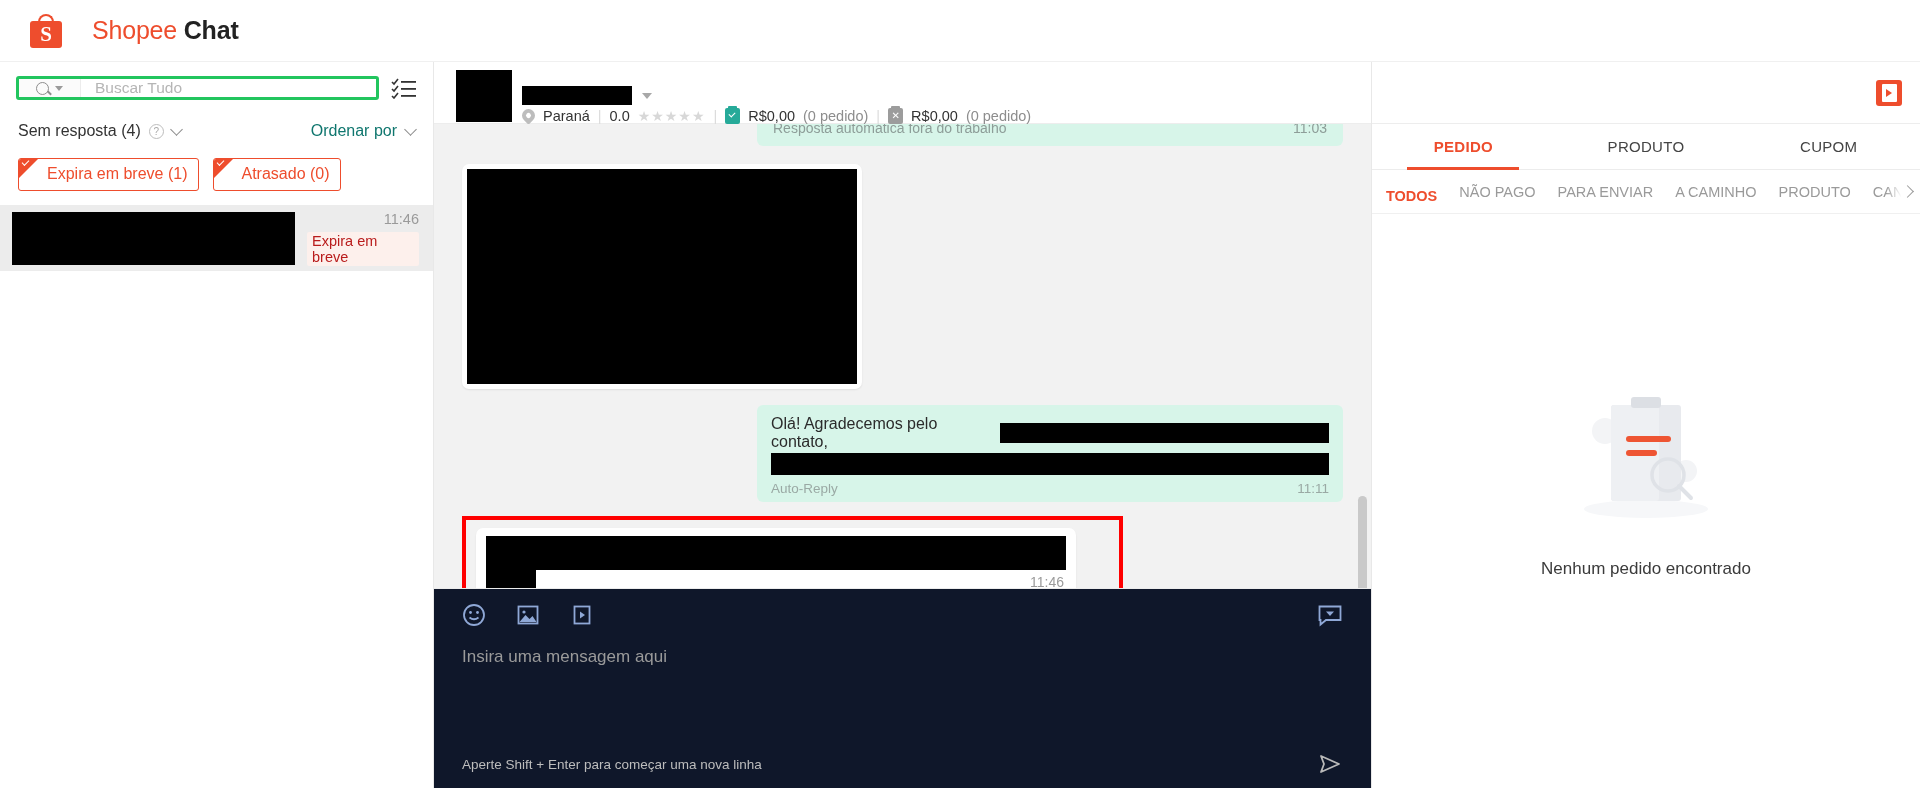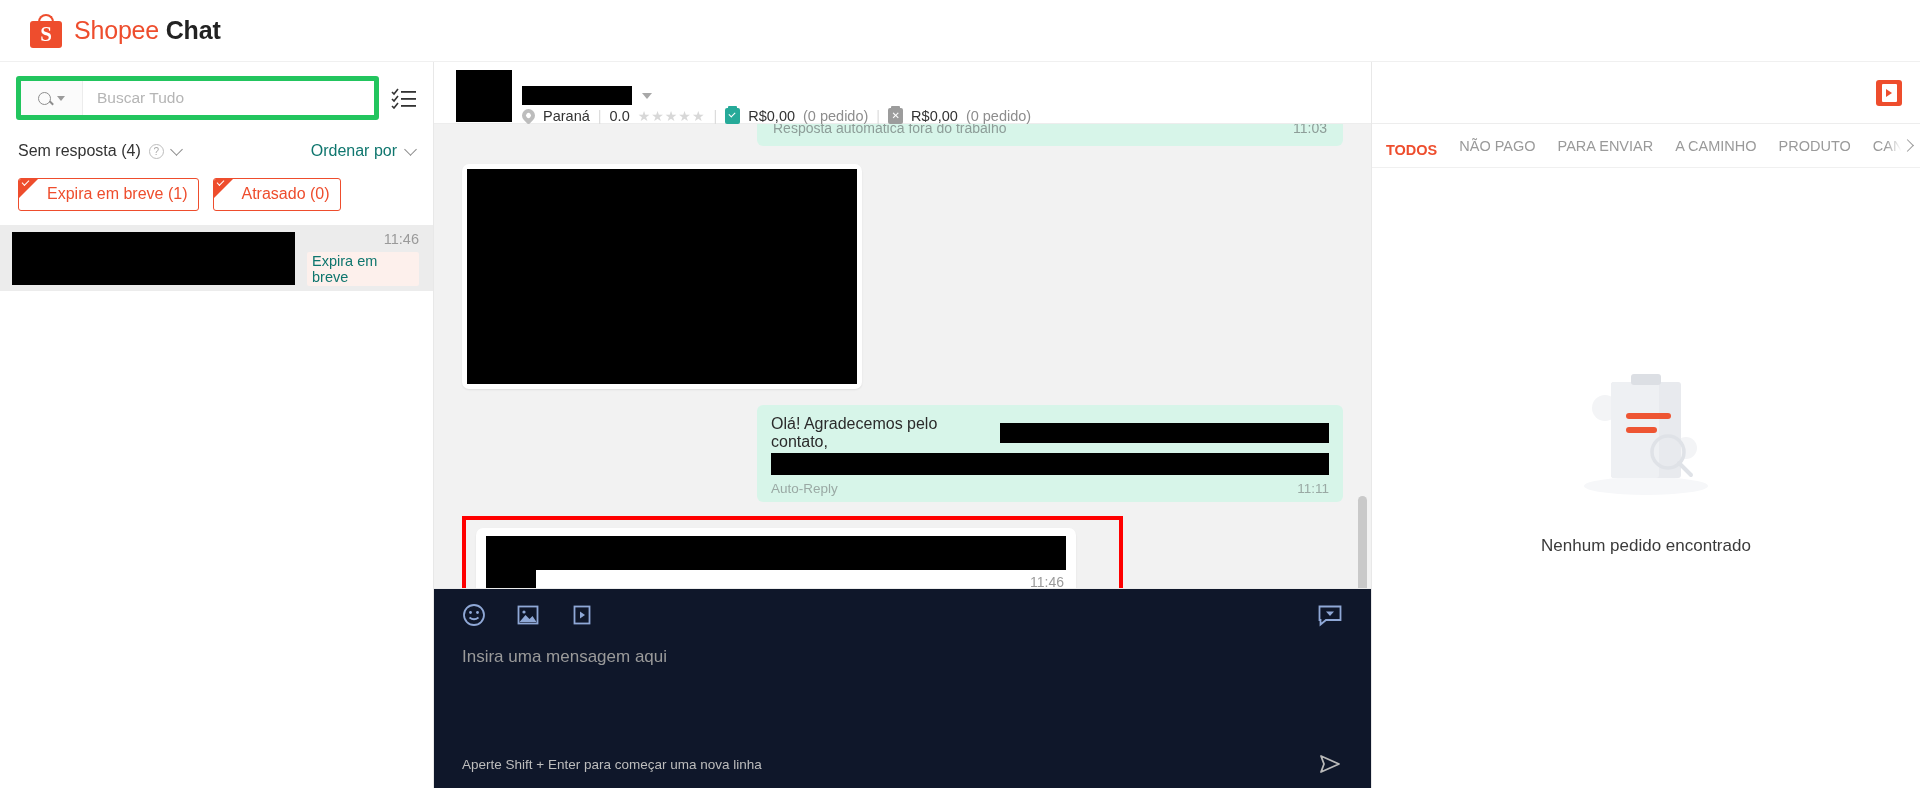--- a/index.html
+++ b/index.html
@@ -39,42 +39,42 @@
     border-bottom: none;
     border-radius: 9px 9px 0 0;
   }
   .shopee-logo .s {
     position: absolute; left: 0; top: 8px;
     width: 36px; height: 27px;
     display: flex; align-items: center; justify-content: center;
     color: #fff; font-size: 21px; font-weight: bold;
     font-family: "Liberation Serif", serif;
   }
-  .brand-text { font-size: 25px; letter-spacing: -0.2px; }
+  .brand-text { font-size: 25px; letter-spacing: -0.2px; margin-left: 18px; }
   .brand-text .b1 { color: #ee4d2d; }
   .brand-text .b2 { color: #222; font-weight: bold; }
 
   
   .body-row { flex: 1; display: flex; min-height: 0; }
 
   
   .sidebar {
     width: 434px; min-width: 434px;
     background: #fff;
     border-right: 1px solid #e8e8e8;
     display: flex; flex-direction: column;
   }
   .search-row {
     display: flex; align-items: center;
     padding: 14px 16px 12px 16px;
     gap: 12px;
   }
   .search-box {
-    flex: 1; height: 44px;
-    border: 5px solid #22c55e;
+    flex: 1; height: 24px;
+    border: 3px solid #22c55e;
     border-radius: 3px;
     display: flex; align-items: center;
     overflow: hidden;
     background: #fff;
   }
   .search-drop {
     width: 62px; height: 100%;
     background: #fbfbfb;
     border-right: 1px solid #ececec;
     display: flex; align-items: center; justify-content: center;
@@ -165,21 +165,21 @@
   }
   .conv-redact {
     width: 283px; height: 53px; background: #000; flex-shrink: 0;
   }
   .conv-meta {
     flex: 1; display: flex; flex-direction: column;
     align-items: flex-end; justify-content: center; gap: 5px;
   }
   .conv-time { font-size: 14.5px; color: #9a9a9a; }
   .conv-badge {
-    font-size: 14.5px; color: #0f766e;
+    font-size: 14.5px; color: #b91c1c;
     background: #fdf0ec; padding: 1px 5px; border-radius: 2px;
   }
 
   
   .chat {
     flex: 1; display: flex; flex-direction: column;
     min-width: 0; background: #fff;
     border-right: 1px solid #e8e8e8;
   }
   .chat-header {
@@ -581,20 +581,31 @@
 
     <div class="right">
       <div class="right-top">
         <div class="collapse-btn">
           <div class="inner">
               <span class="tri"></span>
             </div>
         </div>
       </div>
 
+      <div class="tabs">
+        <div class="tab active">
+          <span>PEDIDO</span>
+        </div>
+        <div class="tab">
+          <span>PRODUTO</span>
+        </div>
+        <div class="tab">
+          <span>CUPOM</span>
+        </div>
+      </div>
 
       <div class="subtabs">
         <span class="subtab active">TODOS</span>
         <span class="subtab">NÃO PAGO</span>
         <span class="subtab">PARA ENVIAR</span>
         <span class="subtab">A CAMINHO</span>
         <span class="subtab">PRODUTO</span>
         <span class="subtab">CANC</span>
         <span class="subtabs-arrow">
           <span class="arrow-r"></span>

